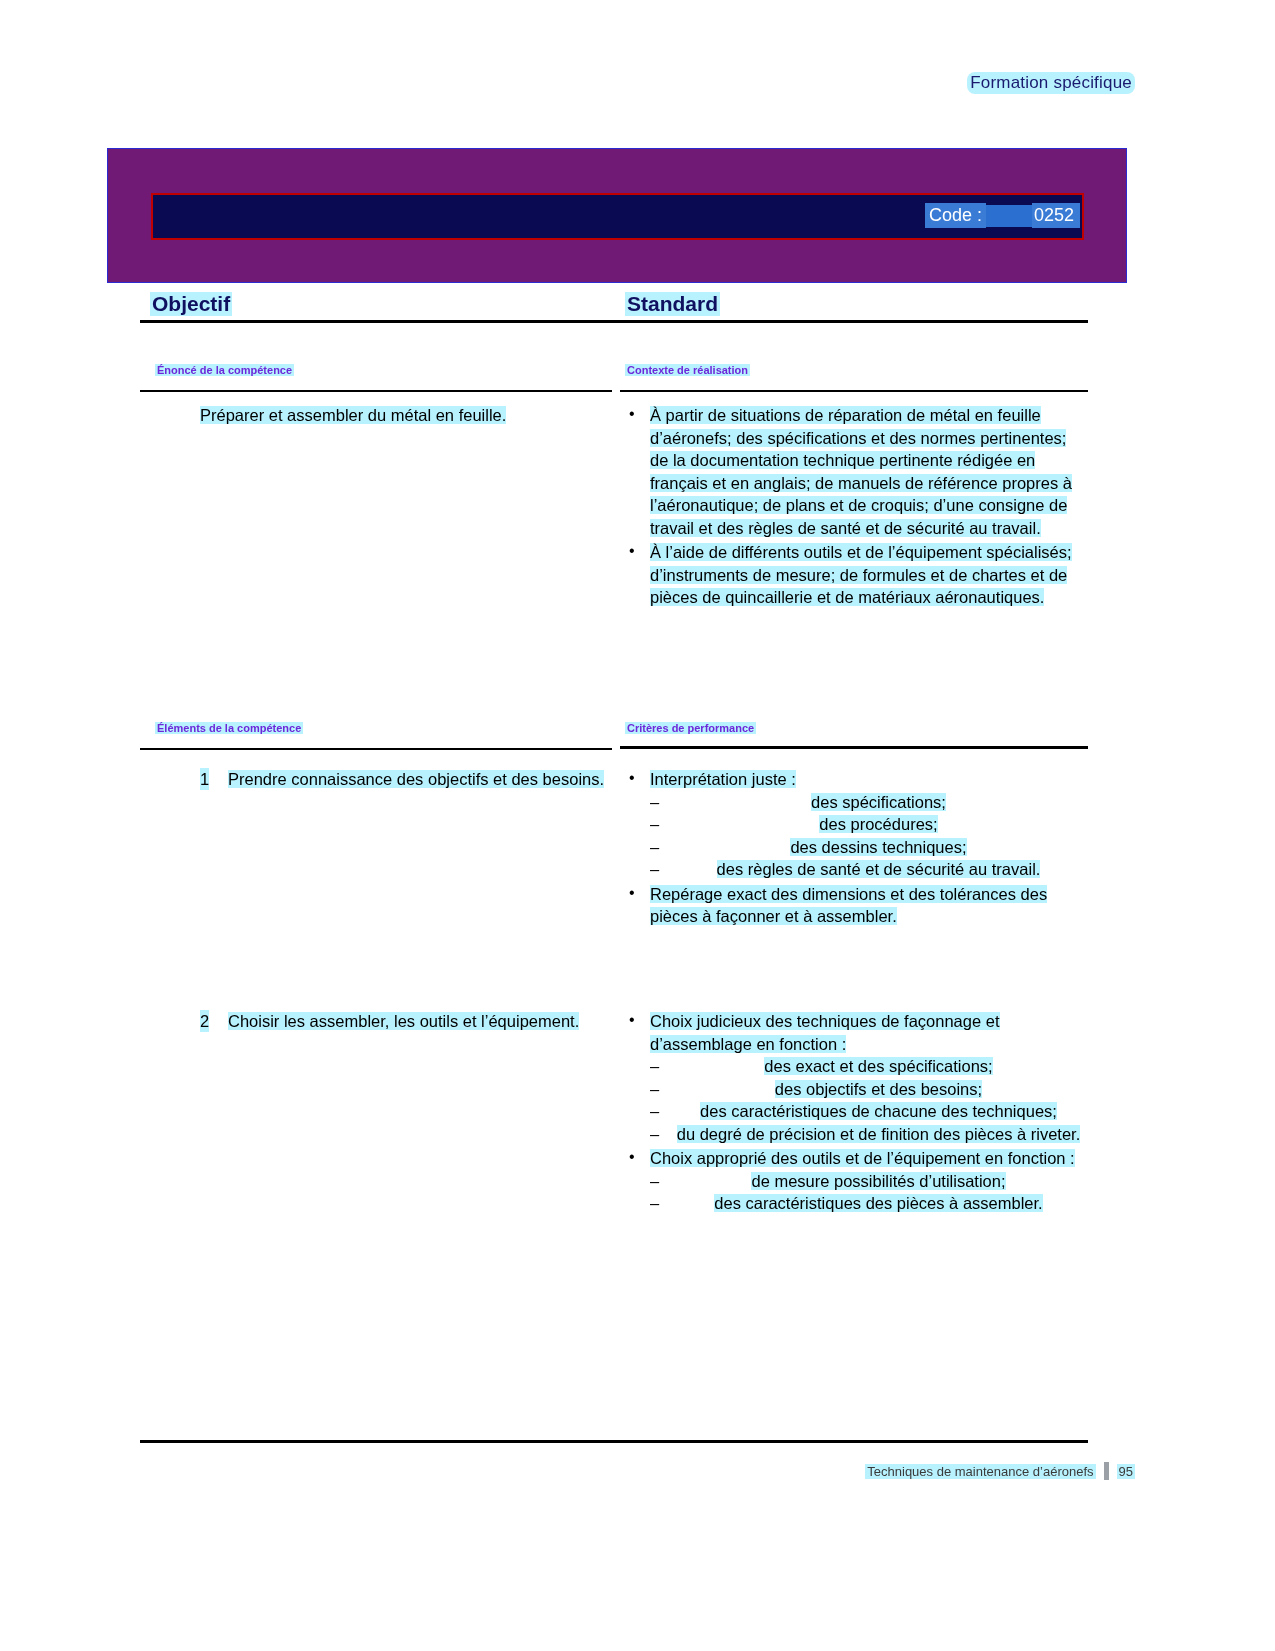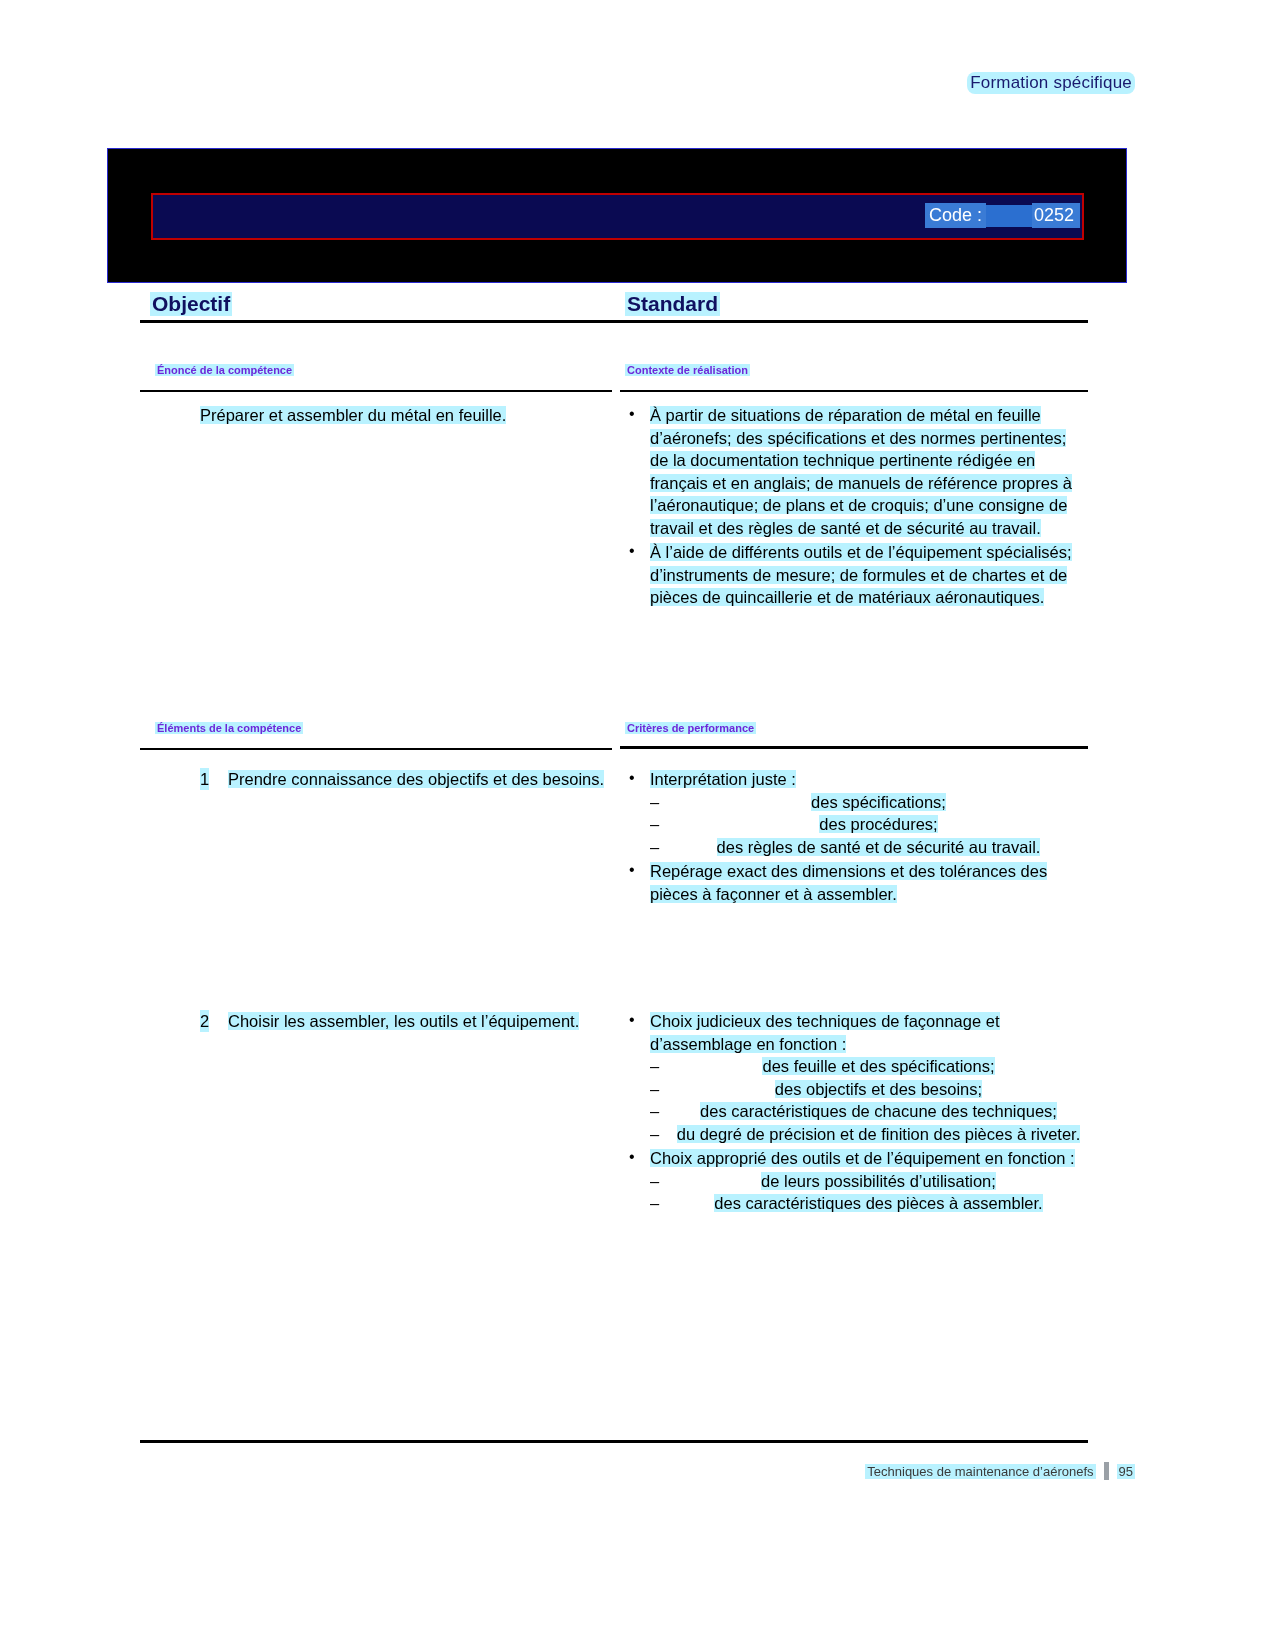--- a/index.html
+++ b/index.html
@@ -31,21 +31,21 @@
     letter-spacing: 0.2px;
     border-radius: 8px;
   }
   
   .banner-outer {
     position: absolute;
     left: 107px;
     top: 148px;
     width: 1020px;
     height: 135px;
-    background: #000000;
+    background: #701a75;
     border: 1px solid #2a2ad0;
     box-sizing: border-box;
   }
   .banner-inner {
     position: absolute;
     left: 43px;
     top: 44px;
     width: 933px;
     height: 47px;
     background: #0a0a52;
@@ -257,20 +257,21 @@
     </div>
   </div>
 
   <div class="col-right" style="top:768px;">
     <ul class="bul">
       <li>
         <span class="hl">Interprétation juste :</span>
         <ul class="dash">
           <li><span class="hl">des spécifications;</span></li>
           <li><span class="hl">des procédures;</span></li>
+          <li><span class="hl">des dessins techniques;</span></li>
           <li><span class="hl">des règles de santé et de sécurité au travail.</span></li>
         </ul>
       </li>
       <li>
         <span class="hl">Repérage exact des dimensions et des tolérances des pièces à façonner et à assembler.</span>
       </li>
     </ul>
   </div>
 
   <div class="col-left" style="top:1010px;">
@@ -278,30 +279,30 @@
       <span class="num hl">2</span>
       <span class="hl">Choisir les assembler, les outils et l’équipement.</span>
     </div>
   </div>
 
   <div class="col-right" style="top:1010px;">
     <ul class="bul">
       <li>
         <span class="hl">Choix judicieux des techniques de façonnage et d’assemblage en fonction :</span>
         <ul class="dash">
-          <li><span class="hl">des feuille et des spécifications;</span></li>
+          <li><span class="hl">des exact et des spécifications;</span></li>
           <li><span class="hl">des objectifs et des besoins;</span></li>
           <li><span class="hl">des caractéristiques de chacune des techniques;</span></li>
           <li><span class="hl">du degré de précision et de finition des pièces à riveter.</span></li>
         </ul>
       </li>
       <li>
         <span class="hl">Choix approprié des outils et de l’équipement en fonction :</span>
         <ul class="dash">
-          <li><span class="hl">de leurs possibilités d’utilisation;</span></li>
+          <li><span class="hl">de mesure possibilités d’utilisation;</span></li>
           <li><span class="hl">des caractéristiques des pièces à assembler.</span></li>
         </ul>
       </li>
     </ul>
   </div>
 
   <div class="footer-rule"></div>
   <div class="footer-text">
     <span class="f-label">Techniques de maintenance d’aéronefs</span>
     <span class="footer-sep"></span>

